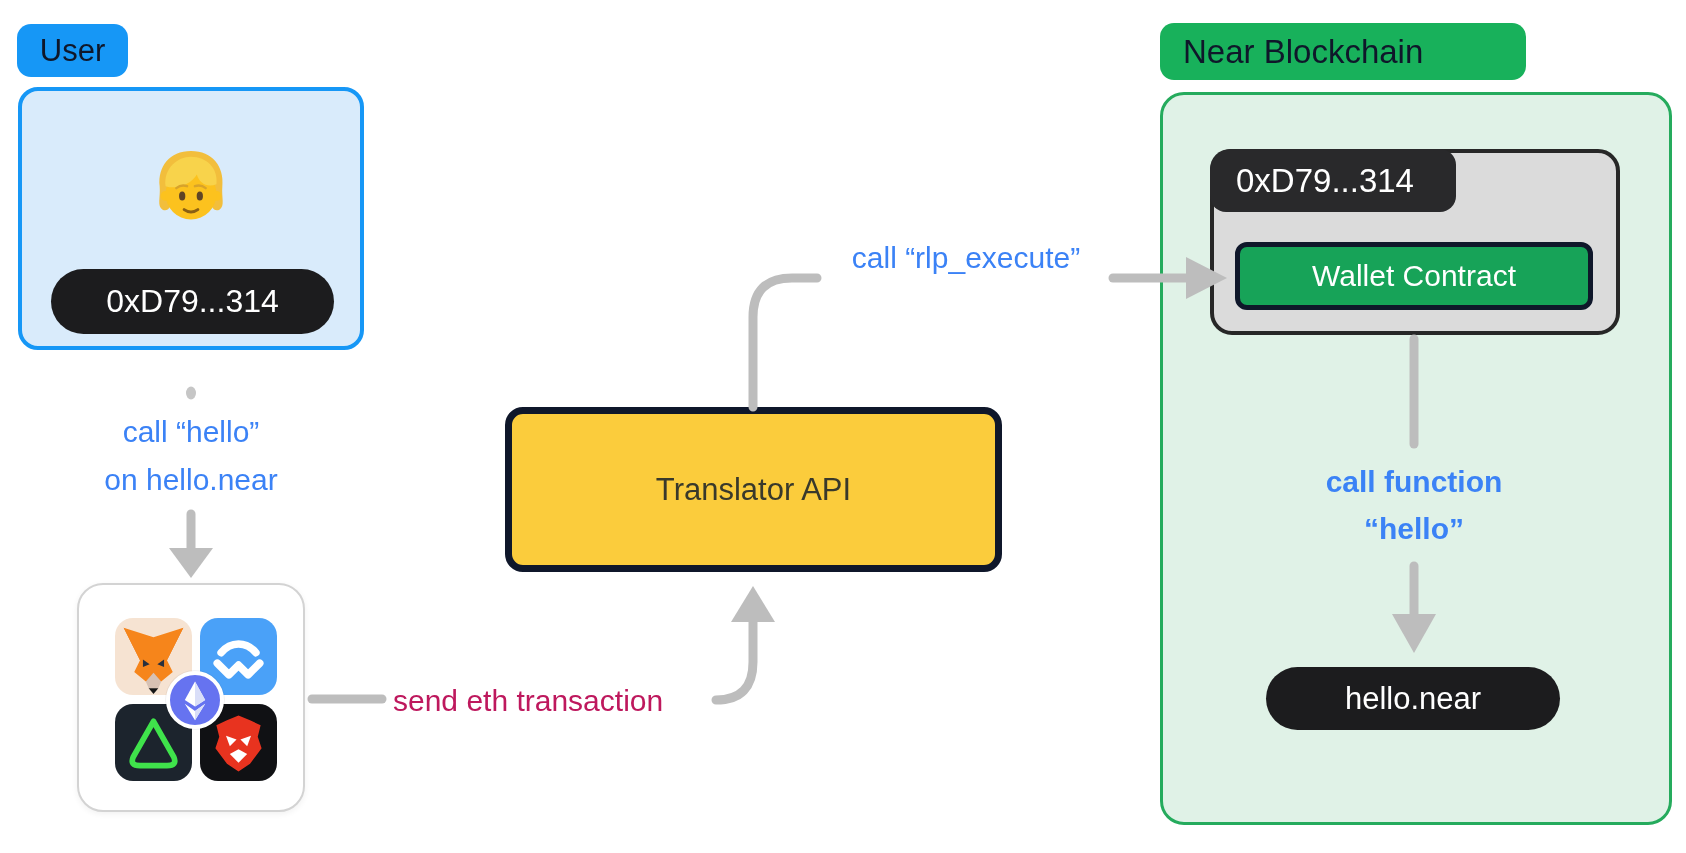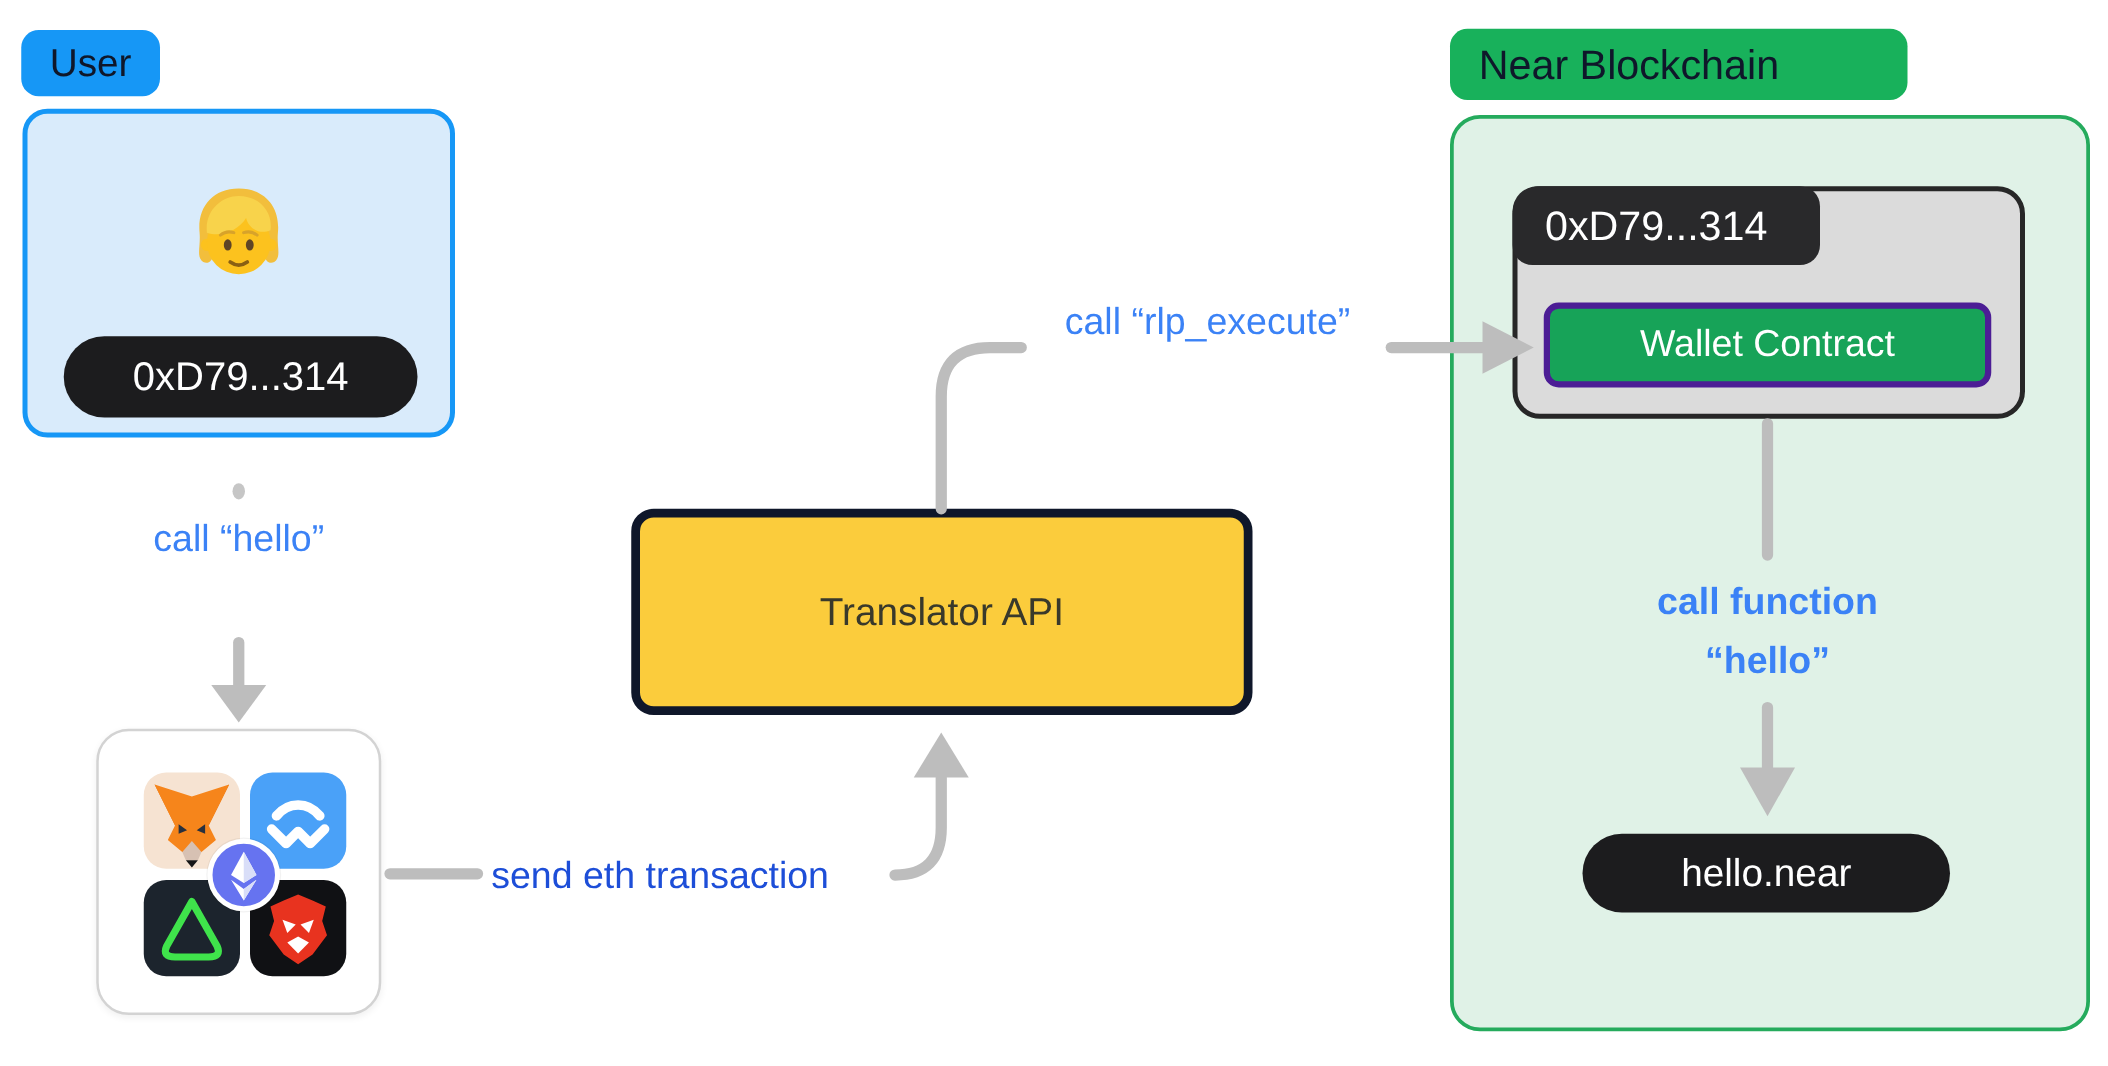--- a/index.html
+++ b/index.html
@@ -19,21 +19,21 @@
   #user-box{left:18px;top:87px;width:346px;height:263px;border-radius:20px;
     background:#D9EBFB;border:4px solid #1697F6;}
   #user-face{position:absolute;left:50%;top:54px;transform:translateX(-50%);width:94px;height:94px;}
   .pill{background:#1C1C1E;color:#fff;border-radius:33px;}
   #user-pill{position:absolute;left:29px;top:178px;width:283px;height:65px;font-size:32px;}
 
   .caption{position:absolute;text-align:center;font-size:30px;line-height:48px;color:#3b82f6;}
   #call-hello-text{left:41px;top:408px;width:300px;}
   #rlp-text{left:820px;top:234px;width:292px;line-height:47px;}
   #callfn-text{left:1264px;top:458px;width:300px;line-height:47px;font-weight:bold;}
-  #send-text{position:absolute;left:393px;top:684px;font-size:30px;color:#1d4ed8;}
+  #send-text{position:absolute;left:393px;top:684px;font-size:30px;color:#be185d;}
 
   
   #wallet-box{left:77px;top:583px;width:228px;height:229px;border-radius:26px;background:#fff;
     border:2px solid #D3D3D3;box-shadow:0 2px 6px rgba(0,0,0,.06);}
   .tile{position:absolute;width:77px;height:77px;border-radius:18px;overflow:hidden;}
   #tile-metamask{left:36px;top:33px;background:#F6E3D2;}
   #tile-walletconnect{left:121px;top:33px;background:#4AA1F8;}
   #tile-triangle{left:36px;top:119px;background:#1C242D;}
   #tile-brave{left:121px;top:119px;background:#101114;}
   #eth-badge{position:absolute;left:87px;top:86px;width:50px;height:50px;border-radius:50%;
@@ -46,21 +46,21 @@
 
   
   #green-box{left:1160px;top:92px;width:512px;height:733px;border-radius:24px;
     background:#E0F2E7;border:3px solid #25AB5D;}
   #gray-box{left:1210px;top:149px;width:410px;height:186px;border-radius:22px;
     background:#DBDBDB;border:4px solid #272727;}
   #near-pill{left:1210px;top:149px;width:246px;height:63px;background:#29292B;color:#fff;
     border-radius:20px 16px 16px 16px;font-size:33px;display:flex;align-items:center;
     padding-left:26px;z-index:3;}
   #wallet-contract{left:1235px;top:242px;width:358px;height:68px;background:#17A358;
-    border:5px solid #4c1d95;border-radius:12px;color:#fff;font-size:30px;font-weight:500;z-index:3;}
+    border:5px solid #0f172a;border-radius:12px;color:#fff;font-size:30px;font-weight:500;z-index:3;}
   #hello-pill{left:1266px;top:667px;width:294px;height:63px;border-radius:32px;font-size:31px;}
 
   #near-badge{display:flex;align-items:center;padding-left:23px;justify-content:flex-start;}
 
   #connectors{position:absolute;left:0;top:0;width:1686px;height:853px;pointer-events:none;z-index:2;}
 </style>
 </head>
 <body>
 
 <div id="canvas">
@@ -107,20 +107,21 @@
         <path d="M33 44 q5 -4 11 -2" stroke="#D8A32A" stroke-width="2.5" fill="none" stroke-linecap="round"></path>
         <path d="M52 42 q6 -2 11 2" stroke="#D8A32A" stroke-width="2.5" fill="none" stroke-linecap="round"></path>
         <path d="M41 66 q7 5 14 0" stroke="#8A6013" stroke-width="3" fill="none" stroke-linecap="round"></path>
       </svg>
     </div>
     <div id="user-pill" class="pill flexc">0xD79...314</div>
   </div>
 
   <div id="call-hello-text" class="caption">
     <div>call “hello”</div>
+    <div>on hello.near</div>
   </div>
 
   <div id="wallet-box" class="abs">
     <div id="tile-metamask" class="tile">
       <svg viewBox="0 0 80 80">
         <polygon points="9,10 33,26 26,44" fill="#E4761B"></polygon>
         <polygon points="71,10 47,26 54,44" fill="#E4761B"></polygon>
         <polygon points="9,10 26,44 20,56 32,66 48,66 60,56 54,44 71,10 40,20" fill="#F6851B"></polygon>
         <polygon points="29,43 36,48 29,51" fill="#28303E"></polygon>
         <polygon points="51,43 44,48 51,51" fill="#28303E"></polygon>

